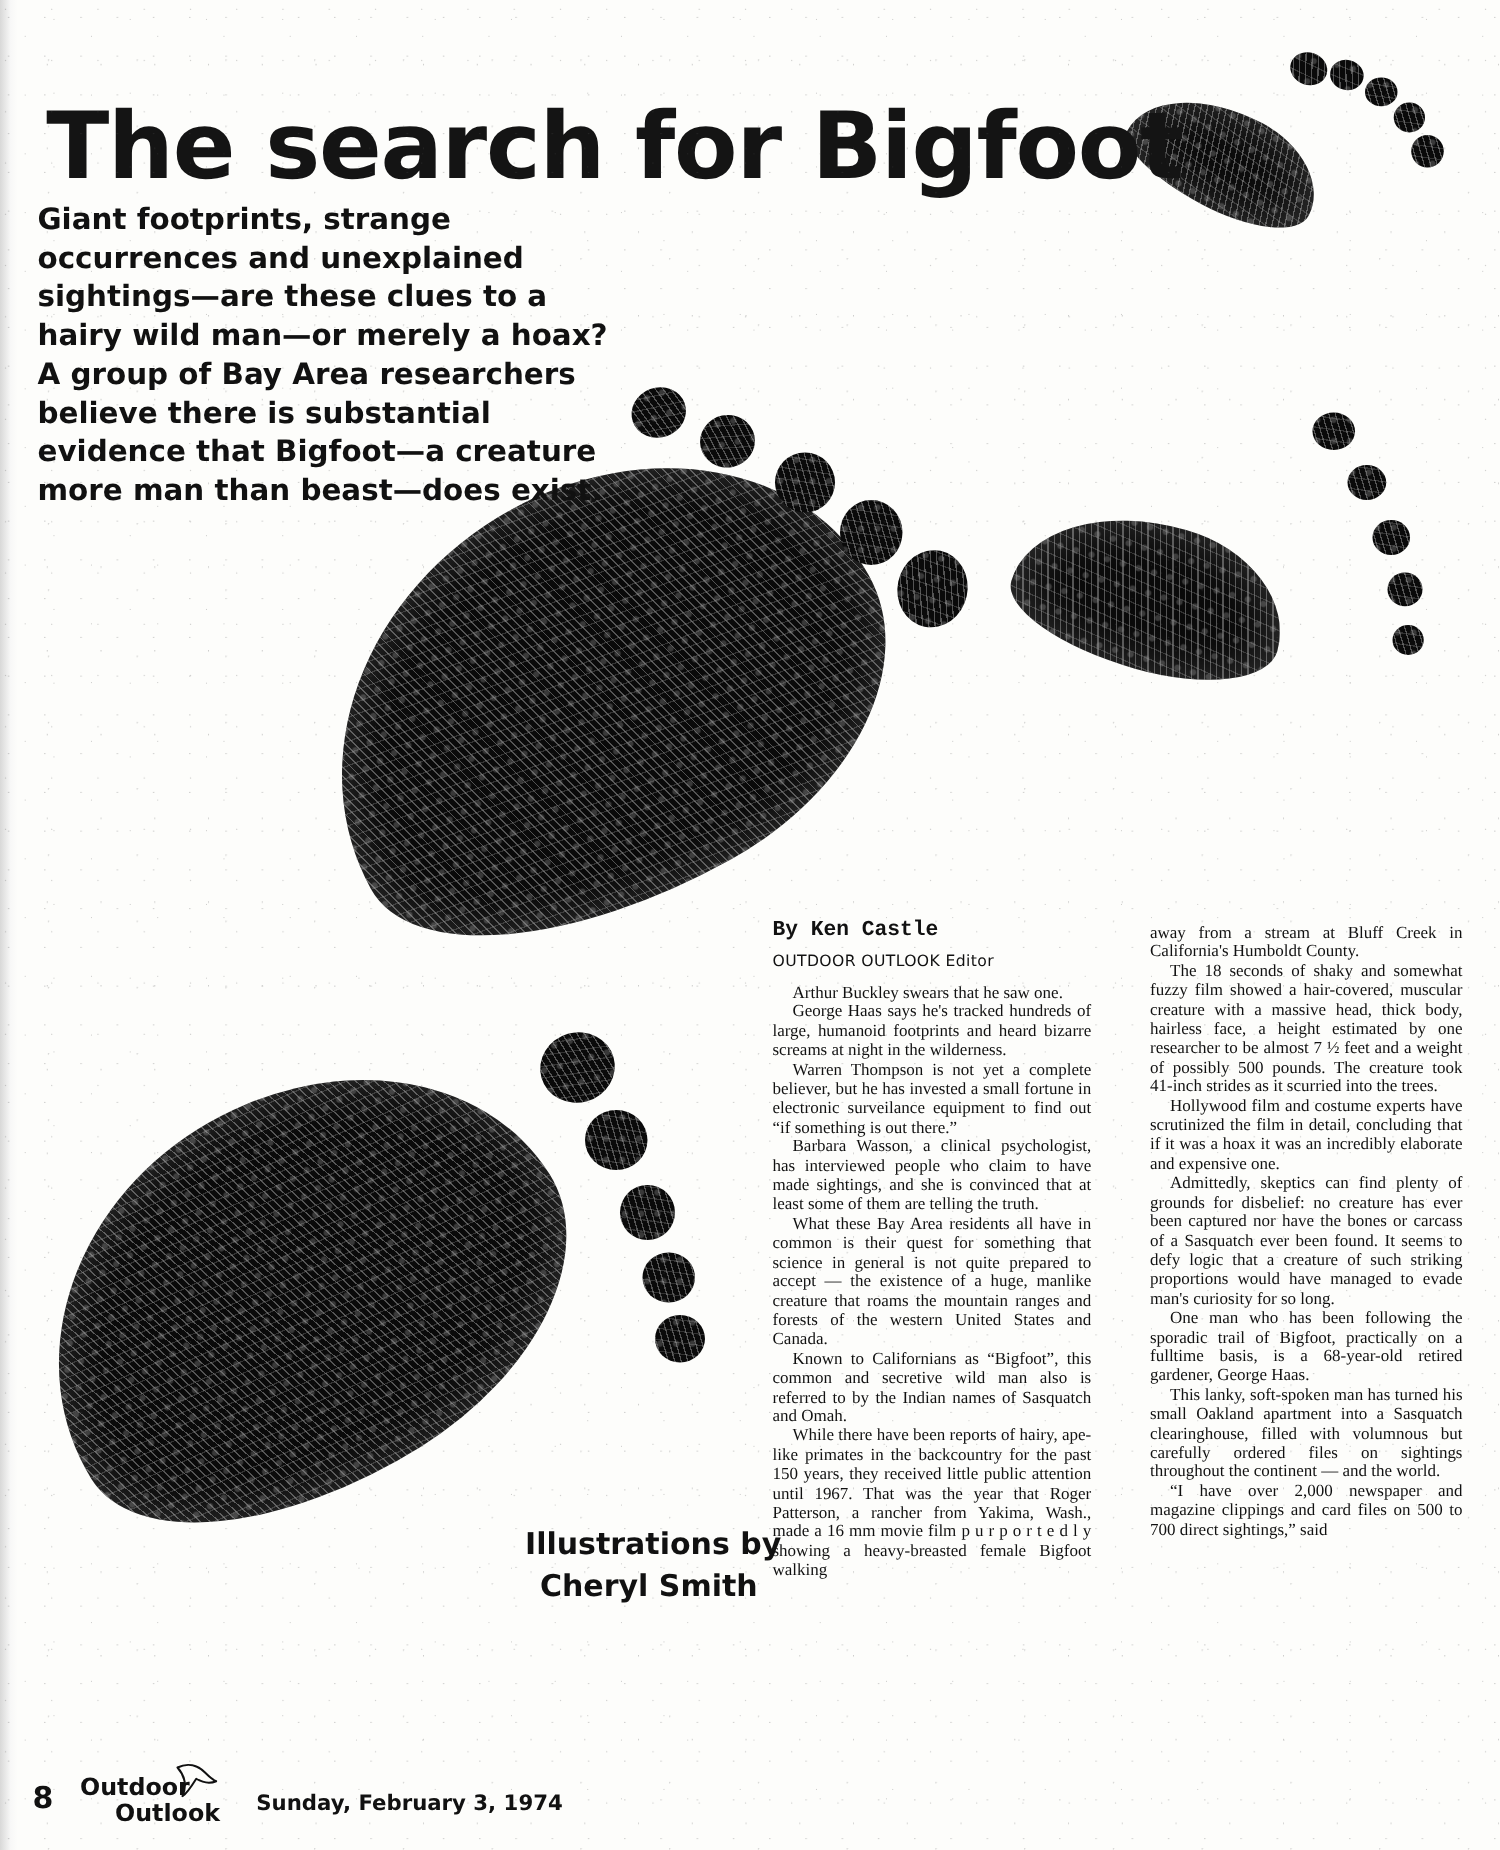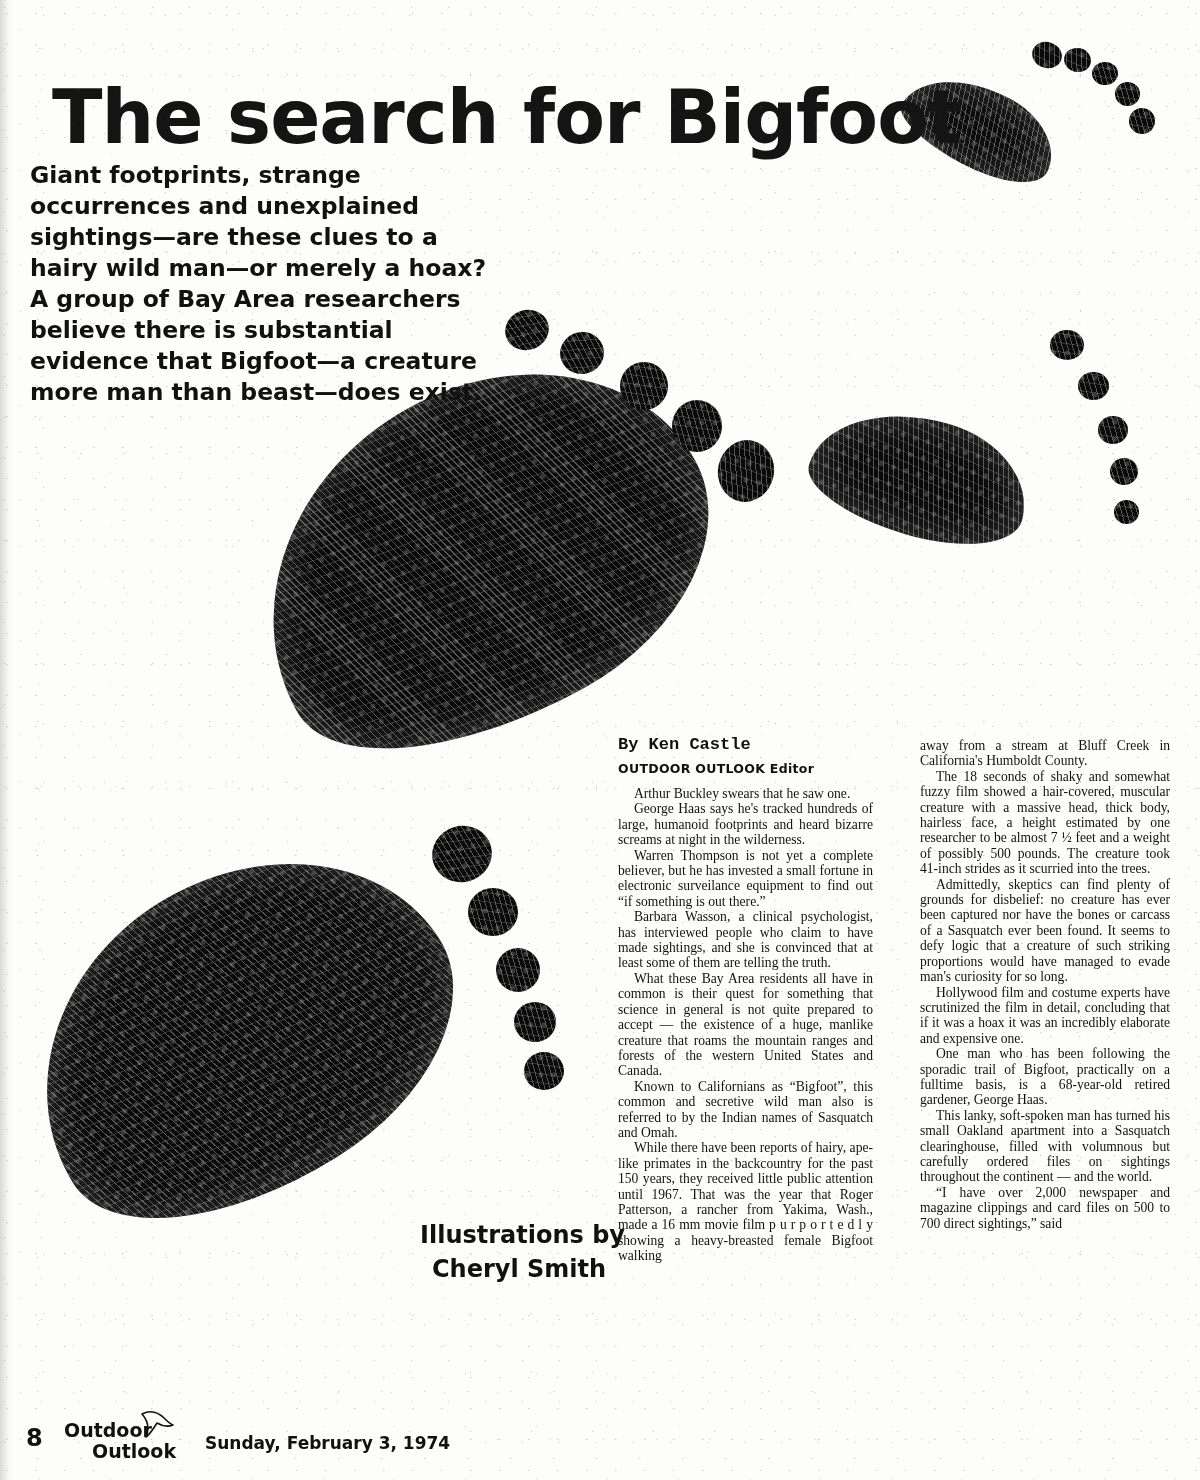--- a/index.html
+++ b/index.html
@@ -40,21 +40,21 @@
     position: absolute;
     left: 0; top: 0; bottom: 0;
     width: 14px;
     background: linear-gradient(to right, #cfcfcf, #f6f6f6 60%, #fdfdfb);
     opacity: .8;
   }
 
   
   .headline {
     position: absolute;
-    left: 52px;
+    left: 37px;
     top: 24px;
     font-family: "DejaVu Sans", sans-serif;
     font-weight: bold;
     font-size: 74px;
     letter-spacing: -1px;
     color: #141414;
     white-space: nowrap;
   }
   .deck {
     position: absolute;
@@ -102,21 +102,21 @@
     font-family: Liberation Mono, monospace;
     font-weight: bold;
     font-size: 17px;
     color: #111;
   }
   .byline-sub {
     position: absolute;
     left: 618px;
     top: 761px;
     font-family: "DejaVu Sans", sans-serif;
-    font-weight: bold;
+    font-weight: normal;
     font-size: 12.5px;
     letter-spacing: .3px;
     color: #111;
   }
 
   .col {
     position: absolute;
     top: 786px;
     width: 255px;
     font-family: "Liberation Serif", serif;
@@ -283,22 +283,22 @@
     <p>Warren Thompson is not yet a complete believer, but he has invested a small fortune in electronic surveilance equipment to find out “if something is out there.”</p>
     <p>Barbara Wasson, a clinical psychologist, has interviewed people who claim to have made sightings, and she is convinced that at least some of them are telling the truth.</p>
     <p>What these Bay Area residents all have in common is their quest for something that science in general is not quite prepared to accept — the existence of a huge, manlike creature that roams the mountain ranges and forests of the western United States and Canada.</p>
     <p>Known to Californians as “Bigfoot”, this common and secretive wild man also is referred to by the Indian names of Sasquatch and Omah.</p>
     <p>While there have been reports of hairy, ape-like primates in the backcountry for the past 150 years, they received little public attention until 1967. That was the year that Roger Patterson, a rancher from Yakima, Wash., made a 16 mm movie film p u r p o r t e d l y showing a heavy-breasted female Bigfoot walking</p>
   </div>
 
   <div class="col c2">
     <p style="text-indent:0">away from a stream at Bluff Creek in California's Humboldt County.</p>
     <p>The 18 seconds of shaky and somewhat fuzzy film showed a hair-covered, muscular creature with a massive head, thick body, hairless face, a height estimated by one researcher to be almost 7 ½ feet and a weight of possibly 500 pounds. The creature took 41-inch strides as it scurried into the trees.</p>
+    <p>Hollywood film and costume experts have scrutinized the film in detail, concluding that if it was a hoax it was an incredibly elaborate and expensive one.</p>
     <p>Admittedly, skeptics can find plenty of grounds for disbelief: no creature has ever been captured nor have the bones or carcass of a Sasquatch ever been found. It seems to defy logic that a creature of such striking proportions would have managed to evade man's curiosity for so long.</p>
-    <p>Hollywood film and costume experts have scrutinized the film in detail, concluding that if it was a hoax it was an incredibly elaborate and expensive one.</p>
     <p>One man who has been following the sporadic trail of Bigfoot, practically on a fulltime basis, is a 68-year-old retired gardener, George Haas.</p>
     <p>This lanky, soft-spoken man has turned his small Oakland apartment into a Sasquatch clearinghouse, filled with volumnous but carefully ordered files on sightings throughout the continent — and the world.</p>
     <p>“I have over 2,000 newspaper and magazine clippings and card files on 500 to 700 direct sightings,” said</p>
   </div>
 
   <div class="illus">
     <div>Illustrations by</div>
     <div style="padding-left:12px">Cheryl Smith</div>
   </div>
 

